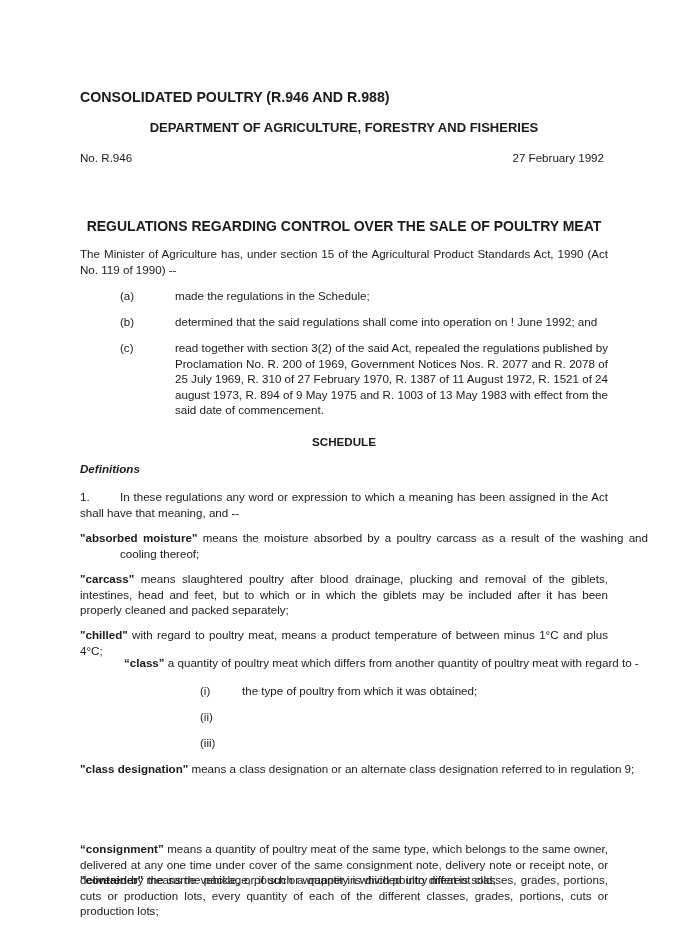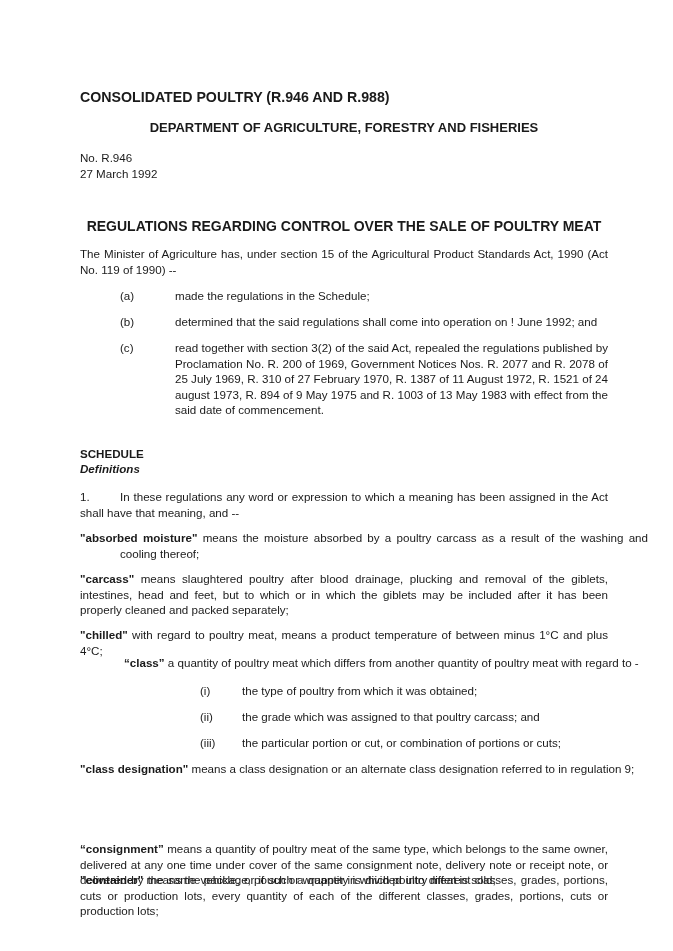--- a/index.html
+++ b/index.html
@@ -5,43 +5,43 @@
   html, body { margin: 0; padding: 0; background: #ffffff; }
   body {
     width: 673px; height: 951px; position: relative; overflow: hidden;
     font-family: "Liberation Sans", sans-serif; color: #1a1a1a;
     font-size: 11.6px; line-height: 15.6px;
   }
   .page { position: absolute; left: 80px; top: 0; width: 528px; }
   .abs { position: absolute; }
   .title1 { font-weight: bold; font-size: 14.2px; left: 0; top: 90px; white-space: nowrap; }
   .title2 { font-weight: bold; font-size: 13px; left: 0; width: 528px; text-align: center; top: 120px; }
-  .refrow { left: 0; width: 524px; top: 150px; display: flex; justify-content: space-between; flex-direction: column; }
+  .refrow { left: 0; width: 524px; top: 150px; display: flex; justify-content: space-between; }
   .act { left: 0; width: 528px; text-align: center; top: 180px; }
   .regtitle { font-weight: bold; left: 0; width: 528px; text-align: center; top: 219px; font-size: 14px; }
   .para { left: 0; width: 528px; text-align: justify; }
   .item { display: flex; }
   .item .lbl { width: 55px; flex: none; }
   .item .txt { flex: 1; text-align: justify; }
-  .schedule { font-weight: bold; left: 0; width: 528px; text-align: left; top: 434px; margin-top: 12px; }
+  .schedule { font-weight: bold; left: 0; width: 528px; text-align: center; top: 434px; }
   .defs { font-weight: bold; font-style: italic; left: 0; top: 461px; }
   .hang { padding-left: 40px; text-indent: -40px; }
   b { font-weight: bold; }
   .sub { left: 120px; width: 408px; display: flex; }
   .sub .lbl { width: 42px; flex: none; }
 </style>
 </head>
 <body>
 
 <div class="page">
   <div class="abs title1">CONSOLIDATED POULTRY (R.946 AND R.988)</div>
   <div class="abs title2">DEPARTMENT OF AGRICULTURE, FORESTRY AND FISHERIES</div>
   <div class="abs refrow">
     <span>No. R.946</span>
-    <span>27 March 1992</span>
+    <span>27 February 1992</span>
   </div>
   <div class="abs act">
   </div>
   <div class="abs regtitle">REGULATIONS REGARDING CONTROL OVER THE SALE OF POULTRY MEAT</div>
 
   <div class="abs para" style="top:246px;">The Minister of Agriculture has, under section 15 of the Agricultural Product Standards Act, 1990 (Act No. 119 of 1990) --</div>
 
   <div class="abs para item" style="top:288px; left:40px; width:488px;">
     <span class="lbl">(a)</span>
     <span class="txt">made the regulations in the Schedule;</span>
@@ -74,25 +74,23 @@
   <div class="abs para" style="top:655px;margin-left:44px;">
     <b>“class”</b><span> a quantity of poultry meat which differs from another quantity of poultry meat with regard to -</span>
   </div>
 
   <div class="abs sub" style="top:683px;">
     <span class="lbl">(i)</span>
     <span>the type of poultry from which it was obtained;</span>
   </div>
   <div class="abs sub" style="top:709px;">
     <span class="lbl">(ii)</span>
-    <span>the grade which was assigned to that poultry carcass;  and</span>
   </div>
   <div class="abs sub" style="top:735px;">
     <span class="lbl">(iii)</span>
-    <span>the particular portion or cut, or combination of portions or cuts;</span>
   </div>
 
   <div class="abs para hang" style="top:761px;">
     <b>"class designation"</b><span> means a class designation or an alternate class designation referred to in regulation 9;</span>
   </div>
   <div class="abs para" style="top:801px;margin-top:40px;">
     <b>“consignment”</b><span> means a quantity of poultry meat of the same type, which belongs to the same owner, delivered at any one time under cover of the same consignment note, delivery note or receipt note, or delivered by the same vehicle, or if such a quantity is divided into different classes, grades, portions, cuts or production lots, every quantity of each of the different classes, grades, portions, cuts or production lots;</span>
   </div>
   <div class="abs para" style="top:872px;">
     <b>"container"</b><span> means the package, pouch or wrapper in which poultry meat is sold;</span>

